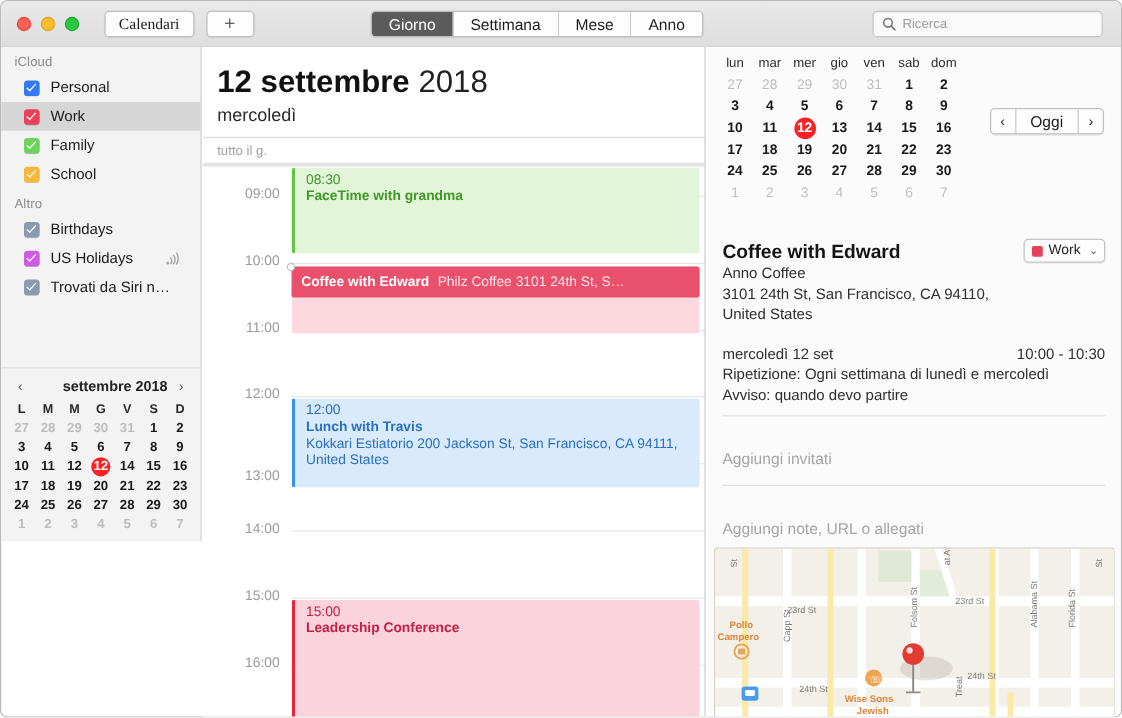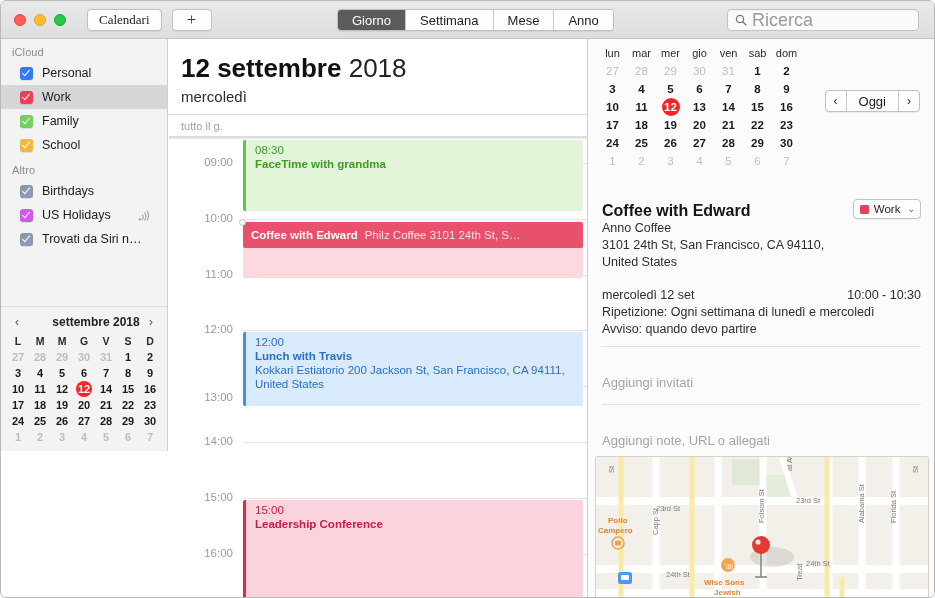--- a/index.html
+++ b/index.html
@@ -39,21 +39,21 @@
     font-size: 13px; color: #1d1d1d;
     display: flex; align-items: center; justify-content: center;
     padding: 0 11px; cursor: default;
     box-shadow: 0 .5px 0 rgba(255,255,255,.9) inset, 0 .5px 1px rgba(0,0,0,.07);
     font-family: Liberation Serif, serif;
   }
   #btn-calendari { margin-left: 21px; }
   #btn-add { margin-left: 10px; width: 40px; padding: 0; font-size: 17px; color: #3a3a3a; font-weight: 300; }
 
   #segmented {
-    position: absolute; left: 336px; top: 8px;
+    position: absolute; left: 308px; top: 8px;
     height: 22px; display: flex;
     border: 1px solid #bfbfbf; border-radius: 4px; overflow: hidden;
     background: #fdfdfd;
     box-shadow: 0 .5px 1px rgba(0,0,0,.07);
   }
   .seg {
     font-size: 13px; color: #1d1d1d;
     display: flex; align-items: center; justify-content: center;
     padding: 0 14px; border-right: 1px solid #c8c8c8; cursor: default;
     background: #fdfdfd;
@@ -64,21 +64,21 @@
   #searchbox {
     position: absolute; right: 17px; top: 8px;
     width: 192px; height: 22px;
     background: #fafafa; border: 1px solid #c3c3c3; border-radius: 4px;
     display: flex; align-items: center; padding: 0 7px;
     box-shadow: 0 1px 1px rgba(0,0,0,.04) inset;
   }
   #searchbox svg { flex: 0 0 auto; margin-right: 5px; }
   #search-input {
     border: none; outline: none; background: transparent;
-    font-family: inherit; font-size: 18px; color: #333; width: 100%;
+    font-family: inherit; font-size: 11px; color: #333; width: 100%;
   }
   #search-input::placeholder { color: #9a9a9a; }
 
   
   #sidebar {
     position: absolute; left: 0; top: 38px; width: 167px; height: 412px;
     background: #f3f3f3;
     border-right: 1px solid #d0d0d0;
   }
   .grp-head {

